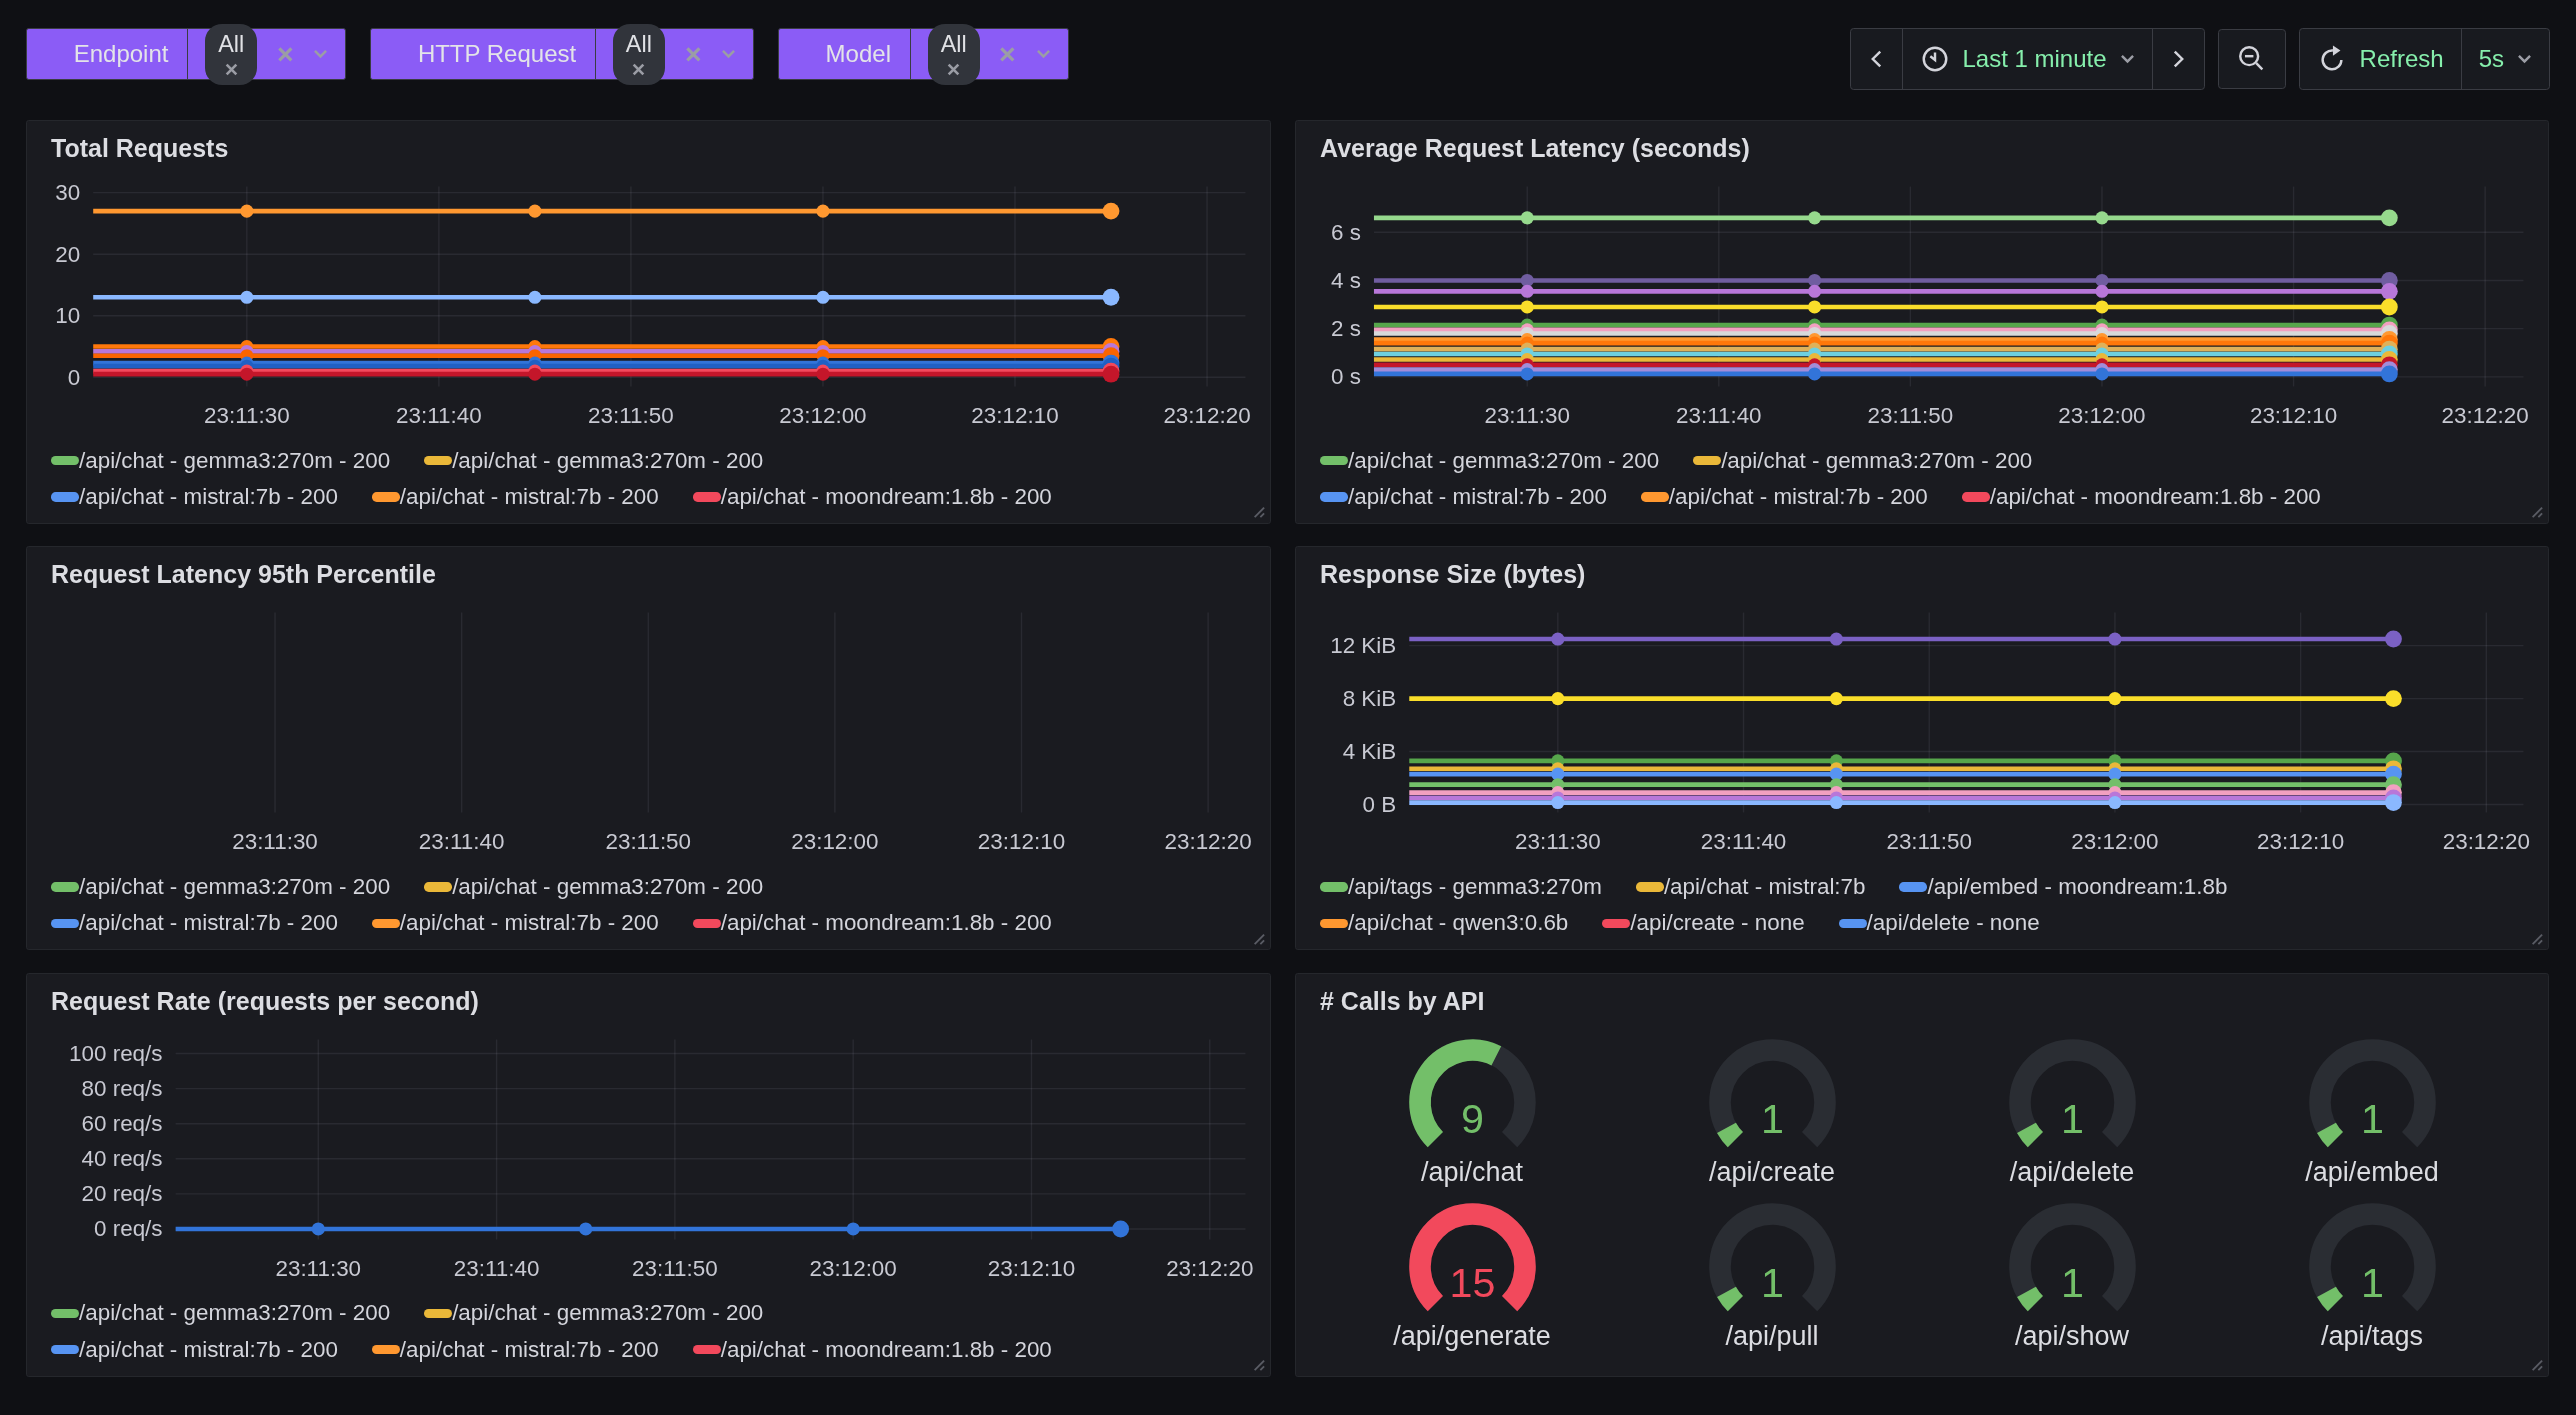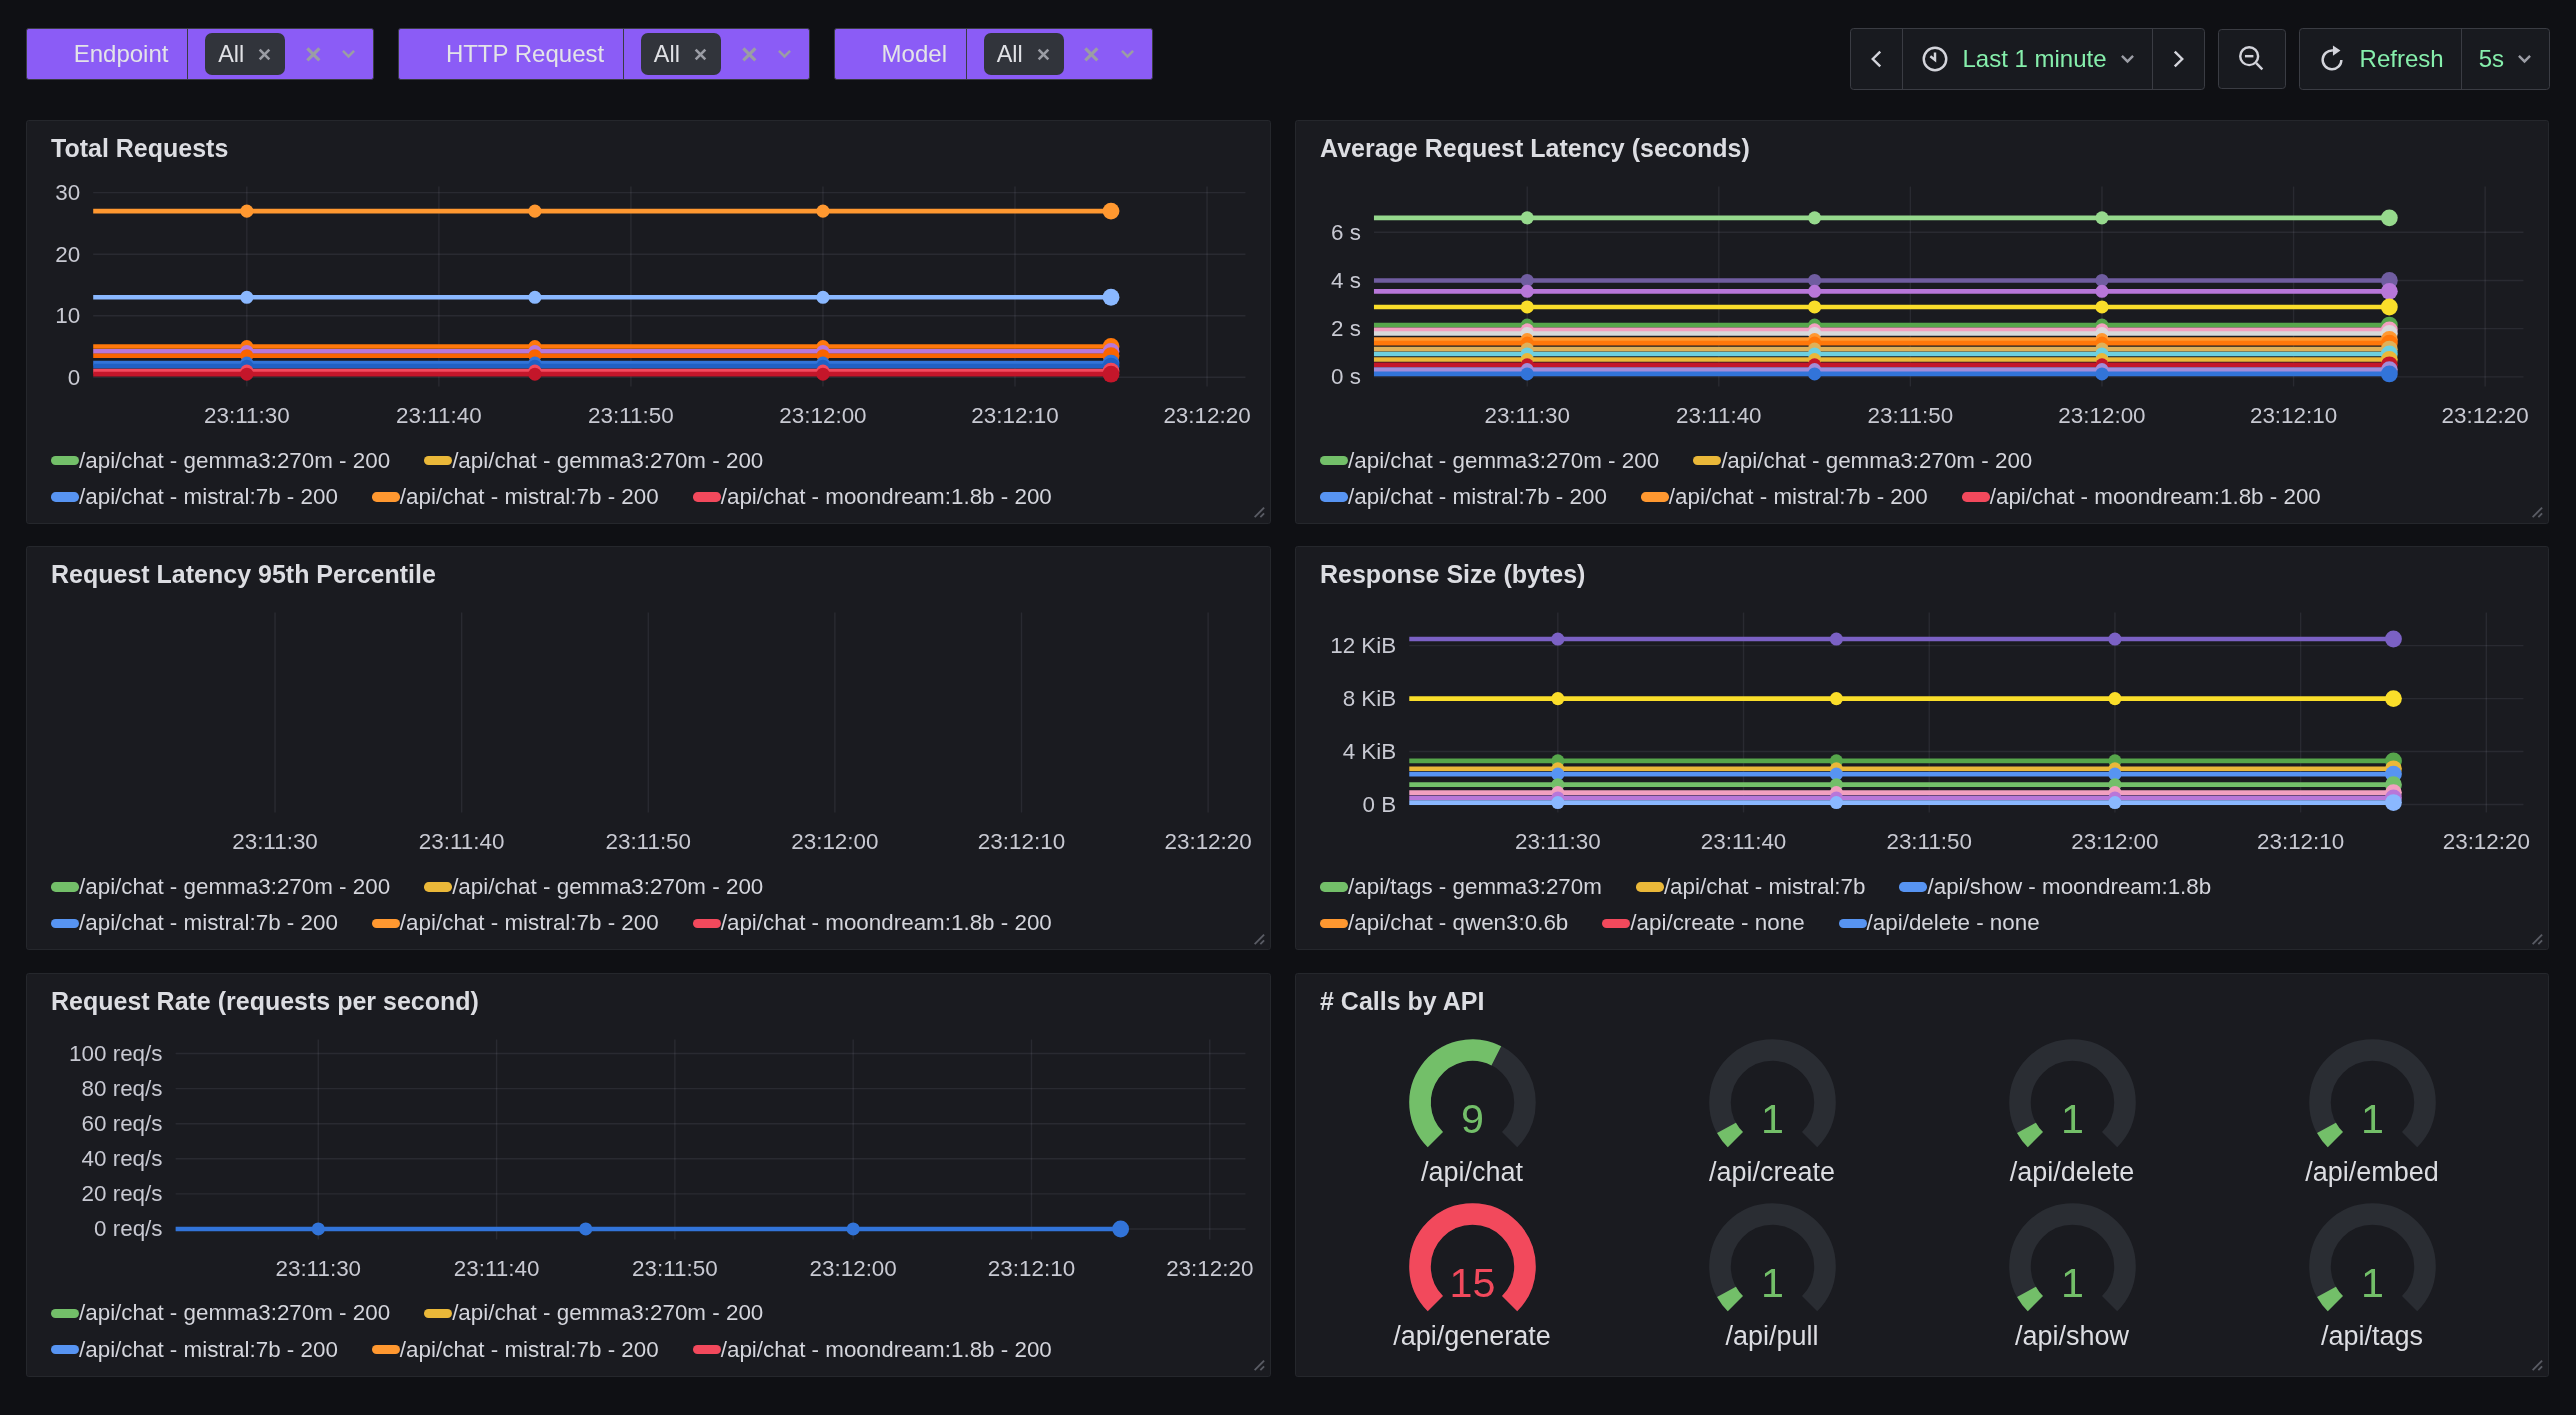--- a/index.html
+++ b/index.html
@@ -16,23 +16,23 @@
   .filter {
     display:flex; align-items:stretch; height:52px;
     background:#8b5cf6; border:0.9px solid #3a3c43; border-radius:2.8px;padding-left:28px;
   }
   .flabel {
     display:flex; align-items:center; padding:0 18.7px;
     font-size:24px; color:#E3E4E8; border-right:0.9px solid #3a3c43;
   }
   .fvalue { display:flex; align-items:center; padding:0 17px; gap:18.7px; cursor:pointer; }
   .pill {
-    display:flex; align-items:center; gap:13px;
-    background:#31343b; border-radius:7px; padding:7.5px 13px;
-    font-size:23.4px; color:#E0E1E5;
+    display:flex; align-items:center; gap:4px;
+    background:#31343b; border-radius:17px; padding:7.5px 13px;
+    font-size:23.4px; color:#E0E1E5;flex-direction:column;
   }
   .xmark line { stroke:#b7b9c0; stroke-width:2.4; }
   .xmark.dim line { stroke:#9b9da5; }
   .chev polyline { fill:none; stroke:#9b9da5; stroke-width:2.6; }
   
   .timebar { display:flex; gap:13px; align-items:center; }
   .btn-group { display:flex; background:#181a1f; border:0.9px solid #3a3c43; border-radius:3.7px; overflow:hidden; }
   .tbtn {
     display:flex; align-items:center; gap:13px; height:60px; padding:0 17px;
     background:transparent; border:none; color:#86efac; font-size:24px;
@@ -563,21 +563,21 @@
             <span class="legend-item">
               <span class="swatch" style="background: rgb(115, 191, 105);"></span>
               <span>/api/tags - gemma3:270m</span>
             </span>
             <span class="legend-item">
               <span class="swatch" style="background: rgb(234, 184, 57);"></span>
               <span>/api/chat - mistral:7b</span>
             </span>
             <span class="legend-item">
               <span class="swatch" style="background: rgb(87, 148, 242);"></span>
-              <span>/api/show - moondream:1.8b</span>
+              <span>/api/embed - moondream:1.8b</span>
             </span>
           </div>
           <div class="legend-row">
             <span class="legend-item">
               <span class="swatch" style="background: rgb(255, 152, 48);"></span>
               <span>/api/chat - qwen3:0.6b</span>
             </span>
             <span class="legend-item">
               <span class="swatch" style="background: rgb(242, 73, 92);"></span>
               <span>/api/create - none</span>

